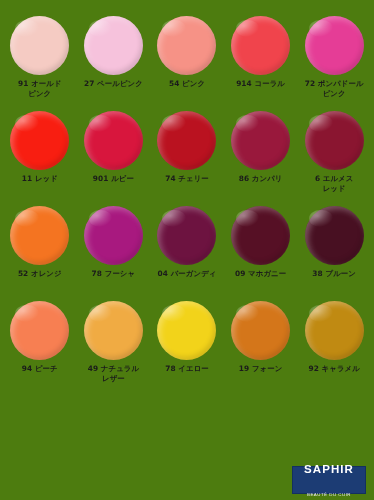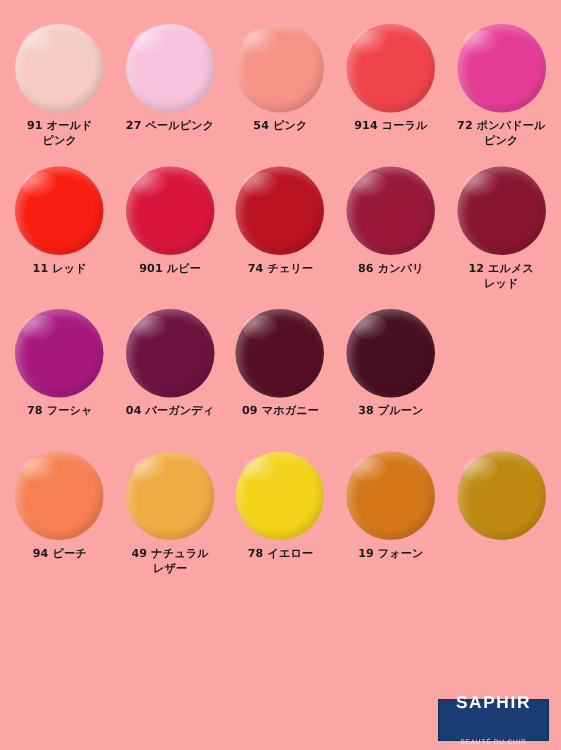--- a/index.html
+++ b/index.html
@@ -14,21 +14,21 @@
     overflow: hidden;
     font-family: "Liberation Sans", "DejaVu Sans", sans-serif;
     position: relative;
   }
   #chart {
     position: absolute;
     left: 0;
     top: 0;
     width: 374px;
     height: 500px;
-    background: #fca5a5;
+    background: #4d7c0f;
   }
   .grid {
     position: absolute;
     left: 3px;
     top: 16px;
     width: 368px;
     display: flex;
     flex-direction: column;
   }
   .row {
@@ -181,26 +181,32 @@
       <div class="cell">
         <div class="swatch-wrap">
           <div class="swatch" style="background: rgb(153, 24, 60);"></div>
         </div>
         <div class="label">86 カンパリ</div>
       </div>
       <div class="cell">
         <div class="swatch-wrap">
           <div class="swatch" style="background: rgb(138, 21, 48);"></div>
         </div>
-        <div class="label">12 エルメス
+        <div class="label">6 エルメス
 レッド</div>
       </div>
     </div>
 
     <div class="row">
+      <div class="cell">
+        <div class="swatch-wrap">
+          <div class="swatch" style="background: rgb(244, 116, 33);"></div>
+        </div>
+        <div class="label">52 オレンジ</div>
+      </div>
       <div class="cell">
         <div class="swatch-wrap">
           <div class="swatch" style="background: rgb(168, 25, 127);"></div>
         </div>
         <div class="label">78 フーシャ</div>
       </div>
       <div class="cell">
         <div class="swatch-wrap">
           <div class="swatch" style="background: rgb(109, 19, 64);"></div>
         </div>
@@ -243,20 +249,21 @@
       <div class="cell">
         <div class="swatch-wrap">
           <div class="swatch" style="background: rgb(212, 118, 26);"></div>
         </div>
         <div class="label">19 フォーン</div>
       </div>
       <div class="cell">
         <div class="swatch-wrap">
           <div class="swatch" style="background: rgb(192, 138, 18);"></div>
         </div>
+        <div class="label">92 キャラメル</div>
       </div>
     </div>
 
   </div>
 
   <div class="logo-area">
     <div class="logo-box">
       <div class="logo-main">SAPHIR</div>
       <div class="logo-sub">BEAUTÉ DU CUIR</div>
     </div>

